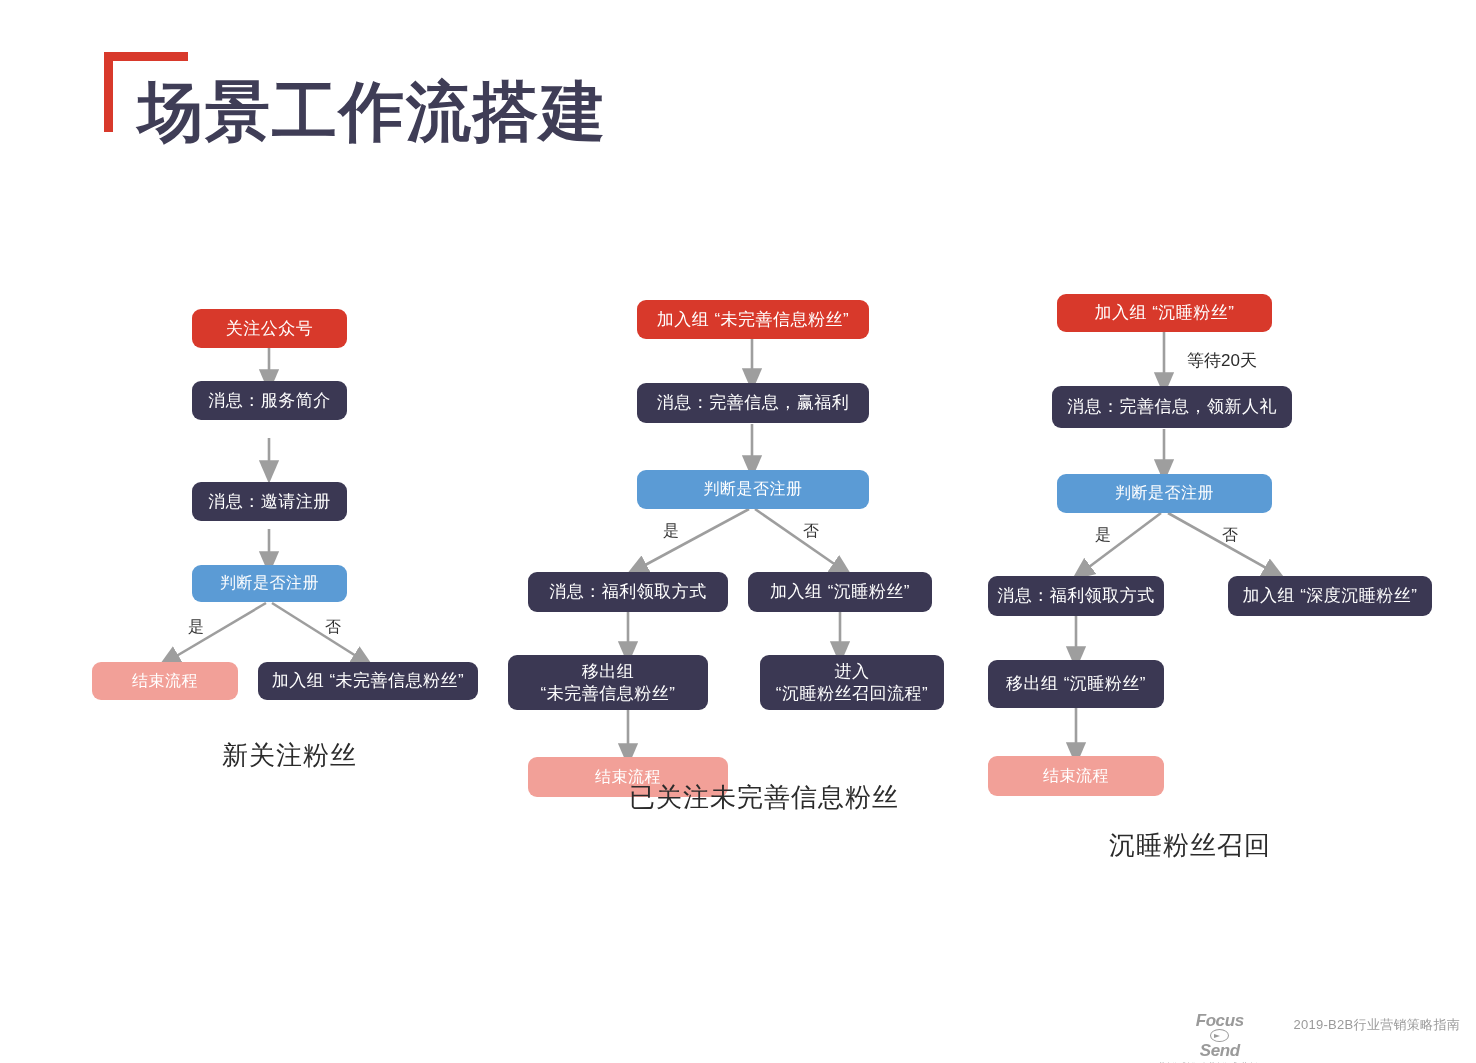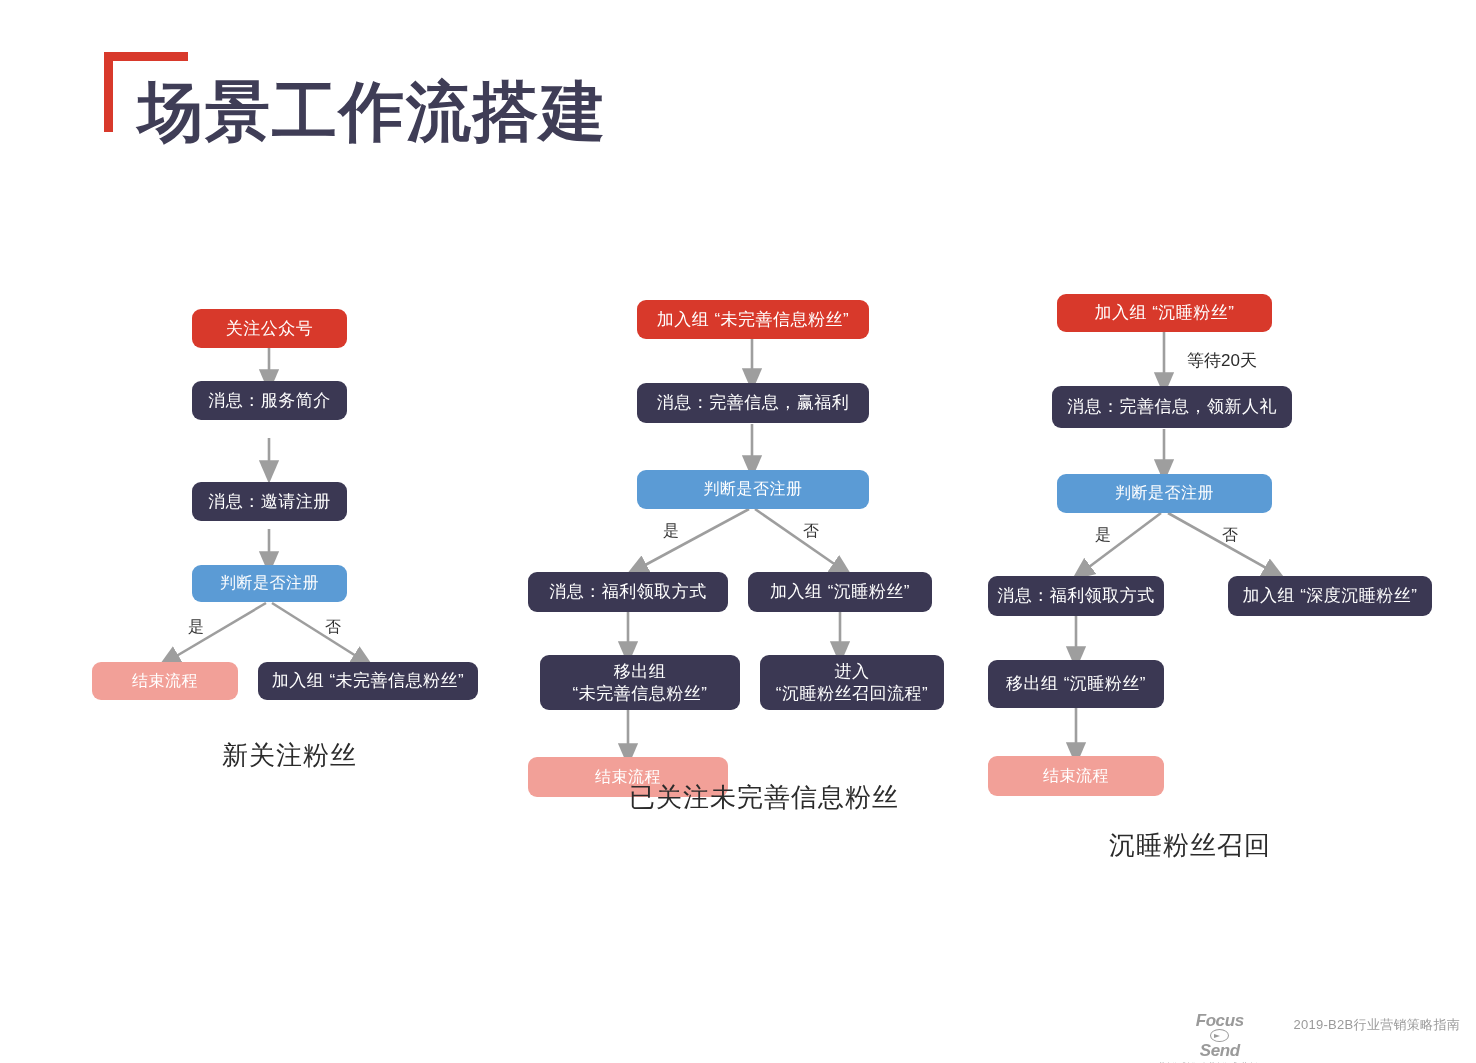--- a/index.html
+++ b/index.html
@@ -246,21 +246,21 @@
 
 <div class="node decision" style="left:637px; top:470px; width:232px; height:39px;">判断是否注册</div>
 
 <div class="edge-label" style="left:663px; top:521px;">是</div>
 <div class="edge-label" style="left:803px; top:521px;">否</div>
 
 <div class="node msg" style="left:528px; top:572px; width:200px; height:40px;">消息：福利领取方式</div>
 
 <div class="node msg" style="left:748px; top:572px; width:184px; height:40px;">加入组 “沉睡粉丝”</div>
 
-<div class="node msg" style="left:540px; top:655px; width:200px; height:55px;">移出组
+<div class="node msg" style="left:508px; top:655px; width:200px; height:55px;">移出组
 “未完善信息粉丝”</div>
 
 <div class="node msg" style="left:748px; top:655px; width:184px; height:55px;margin-left:12px;">进入
 “沉睡粉丝召回流程”</div>
 
 <div class="node end" style="left:528px; top:757px; width:200px; height:40px;">结束流程</div>
 
 <div class="col-caption" style="left:601px; top:780px;margin-left:28px;">已关注未完善信息粉丝</div>
 
 <div class="node start" style="left:1057px; top:294px; width:215px; height:38px;">加入组 “沉睡粉丝”</div>

